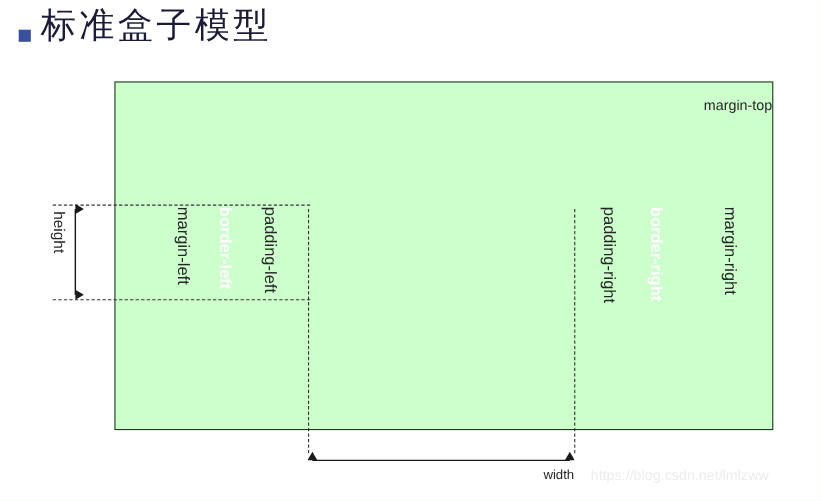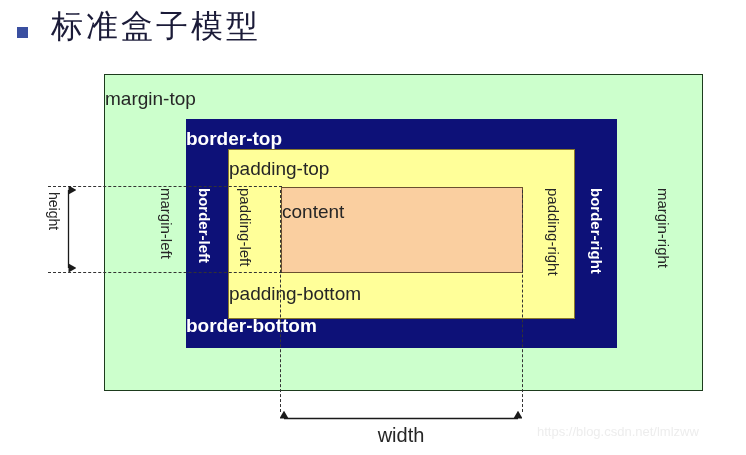--- a/index.html
+++ b/index.html
@@ -27,23 +27,23 @@
   #title-bullet {
     position: absolute;
     left: 17px;
     top: 27px;
     width: 11px;
     height: 11px;
     background: #3a4fa0;
   }
   #title-text {
     position: absolute;
-    left: 51px;
+    left: 37px;
     top: 4px;
-    font-family: Liberation Serif, serif;
+    font-family: Liberation Mono, monospace;
     font-size: 32px;
     line-height: 44px;
     color: #1b1b38;
     letter-spacing: 3px;
     white-space: nowrap;
   }
 
   
   .boxlayer {
     position: absolute;
@@ -79,22 +79,22 @@
     height: 86px; 
     background: #facfa0;
     border: 1px solid #6a5030;
   }
 
   
   .hlabel {
     position: absolute;
     left: 0;
     width: 100%;
-    text-align: left;
-    font-size: 19px;
+    text-align: right;
+    font-size: 13px;
     white-space: nowrap;
   }
   .hlabel.dark { color: #262626; }
   .hlabel.light { color: #ffffff; font-weight: bold; }
 
   #lbl-margin-top   { top: 13px; }
   #lbl-margin-bottom{ top: 279px; }
   #lbl-border-top   { top: 9px; }
   #lbl-border-bottom{ top: 196px; }
   #lbl-padding-top  { top: 8px; }
@@ -159,22 +159,22 @@
     color: #262626;
     white-space: nowrap;
     transform-origin: 0 0;
     transform: rotate(90deg);
   }
   #lbl-width {
     position: absolute;
     left: 280px;
     top: 424px;
     width: 242px;
-    text-align: center;
-    font-size: 20px;
+    text-align: right;
+    font-size: 12px;
     color: #262626;
     white-space: nowrap;
   }
 
   
   #watermark {
     position: absolute;
     left: 537px;
     top: 424px;
     font-size: 13px;
@@ -188,38 +188,20 @@
 <div id="title-bar">
   <div id="title-bullet"></div>
   <div id="title-text">标准盒子模型</div>
 </div>
 
 <div id="margin-box" class="boxlayer">
 
   <div class="hlabel dark" id="lbl-margin-top">margin-top</div>
 
 
-  <div id="border-box" class="boxlayer">
-
-    <div class="hlabel light" id="lbl-border-top">border-top</div>
-
-    <div class="hlabel light" id="lbl-border-bottom">border-bottom</div>
-
-    <div id="padding-box" class="boxlayer">
-
-      <div class="hlabel dark" id="lbl-padding-top">padding-top</div>
-
-      <div class="hlabel dark" id="lbl-padding-bottom">padding-bottom</div>
-
-      <div id="content-box" class="boxlayer">
-        <div class="hlabel dark" id="lbl-content">content</div>
-      </div>
-
-    </div>
-  </div>
 </div>
 
 <div class="vlabel dark" id="lbl-margin-left">margin-left</div>
 
 <div class="vlabel dark" id="lbl-margin-right">margin-right</div>
 
 <div class="vlabel light" id="lbl-border-left">border-left</div>
 
 <div class="vlabel light" id="lbl-border-right">border-right</div>
 

